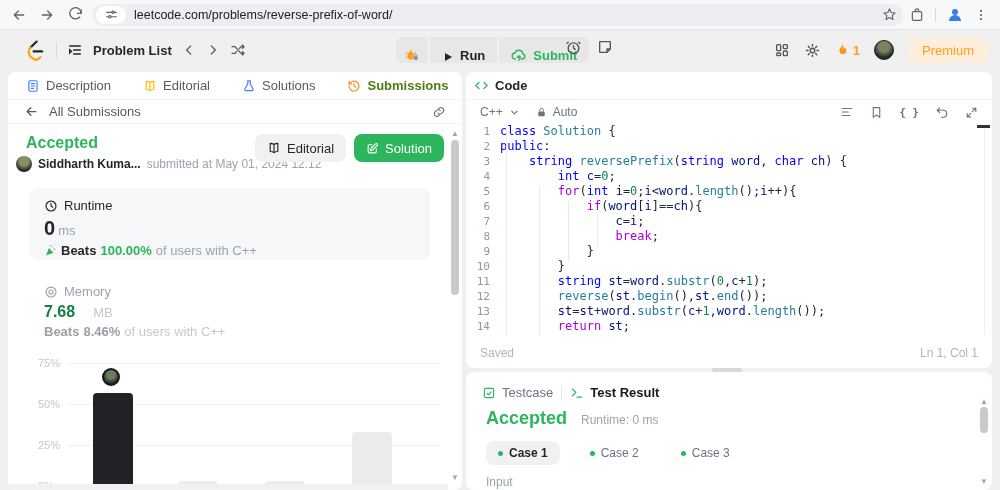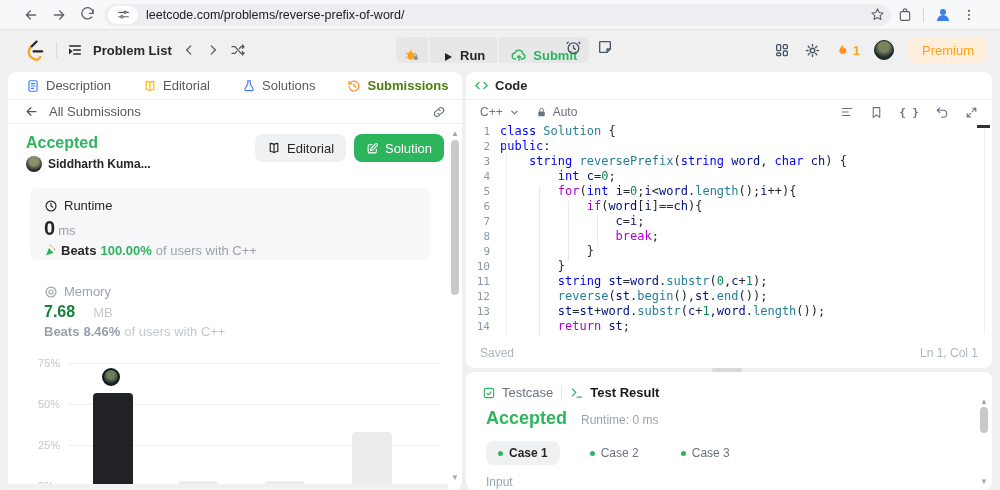--- a/index.html
+++ b/index.html
@@ -2,21 +2,21 @@
 <html><head>
 <meta charset="utf-8">
 <style>
   * { box-sizing: border-box; margin: 0; padding: 0; }
   body { font-family: "Liberation Sans", sans-serif; background: #ddd; }
   .screen { position: relative; width: 1000px; height: 490px; background: #f0f0f0; overflow: hidden; font-size: 13px; color: #262626; }
   .ic { display: inline-flex; align-items: center; justify-content: center; flex: 0 0 auto; }
   .ic svg { display: block; }
 
   
-  .browser-bar { position: absolute; left:0; top:0; width:1000px; height:30px; background:#f7f8f9; border-bottom:1px solid #e2e4e7; display:flex; align-items:center; padding:0 20px; gap:6px; }
+  .browser-bar { position: absolute; left:0; top:0; width:1000px; height:30px; background:#f7f8f9; border-bottom:1px solid #e2e4e7; display:flex; align-items:center; padding:0 8px; gap:6px; }
   .nav-ic { width:22px; height:22px; border-radius:50%; color:#5f6368; }
   .omnibox { flex:1; height:22px; background:#eceef1; border-radius:11px; display:flex; align-items:center; padding:0 6px 0 2px; gap:8px; min-width:0; }
   .site-chip { width:30px; height:18px; background:#ffffff; border-radius:9px; color:#5f6368; margin-left:2px; }
   .url-text { font-size:12.5px; color:#202124; white-space:nowrap; overflow:hidden; flex:1; }
   .omni-star { color:#5f6368; }
   .chrome-right { display:flex; align-items:center; gap:10px; padding-right:4px; }
   .chrome-divider { width:1px; height:14px; background:#d5d7da; }
 
   
   .lc-nav { position:absolute; left:0; top:30px; width:1000px; height:40px; background:#f0f0f0; }
@@ -43,21 +43,21 @@
   .test-panel { left:466px; top:372px; width:526px; height:118px; }
 
   
   .lp-tabs { height:28px; display:flex; align-items:center; gap:8px; padding:0 10px; border-bottom:1px solid #f0f0f0; }
   .lp-tab { display:flex; align-items:center; gap:6px; padding:0 8px; color:#595959; cursor:pointer; }
   .lp-tab.active { color:#4d7c0f; font-weight:700; }
   .tab-sep { width:1px; height:14px; background:#e8e8e8; }
   .lp-subrow { height:24px; display:flex; align-items:center; padding:0 16px; gap:10px; border-bottom:1px solid #f0f0f0; color:#595959; }
   .lp-subrow .grow { flex:1; }
   .status-line { margin:10px 18px 0; font-size:16px; font-weight:700; color:#2db55d; }
-  .user-row { margin:4px 18px 0; display:flex; align-items:center; gap:6px; }
+  .user-row { margin:4px 8px 0; display:flex; align-items:center; gap:6px; }
   .mini-avatar { width:16px; height:16px; border-radius:50%; background:radial-gradient(circle at 50% 32%, #8a8f6a 0 32%, #23292b 70%); }
   .user-name { font-size:12px; font-weight:700; color:#262626; }
   .submitted-at { font-size:12px; color:#9ca3af; }
   .result-buttons { position:absolute; right:18px; top:62px; display:flex; gap:8px; }
   .btn-editorial { height:28px; padding:0 12px; border-radius:8px; background:#f0f1f2; display:flex; align-items:center; gap:6px; color:#262626; }
   .btn-solution { height:28px; padding:0 12px; border-radius:8px; background:#2db55d; display:flex; align-items:center; gap:6px; color:#fff; font-weight:500; }
   .runtime-card { position:absolute; left:22px; top:116px; width:400px; height:72px; background:#f6f7f8; border-radius:8px; padding:10px 14px; }
   .card-title { display:flex; align-items:center; gap:6px; color:#262626; }
   .card-value { margin-top:4px; }
   .card-value .big { font-size:20px; font-weight:700; color:#262626; }
@@ -345,20 +345,21 @@
             <path d="M10 14.5a4.5 4.5 0 0 0 6.4 0l2.3-2.3a4.5 4.5 0 0 0-6.4-6.4l-1.1 1.1"></path>
             <path d="M14 9.5a4.5 4.5 0 0 0-6.4 0l-2.3 2.3a4.5 4.5 0 0 0 6.4 6.4l1.1-1.1"></path>
           </svg>
         </span>
     </div>
 
     <div class="status-line">Accepted</div>
     <div class="user-row">
       <span class="mini-avatar"></span>
       <span class="user-name">Siddharth Kuma...</span>
+      <span class="submitted-at">submitted at May 01, 2024 12:12</span>
     </div>
     <div class="result-buttons">
       <span class="btn-editorial">
         <span class="ic">
             <svg width="14" height="14" viewBox="0 0 24 24" fill="none" stroke="#262626" stroke-width="2" stroke-linejoin="round">
               <path d="M12 6c-1.6-1.4-3.6-2-6.5-2v14c2.9 0 4.9.6 6.5 2 1.6-1.4 3.6-2 6.5-2V4c-2.9 0-4.9.6-6.5 2z"></path>
               <path d="M12 6v14"></path>
             </svg>
           </span>
         <span>Editorial</span>

